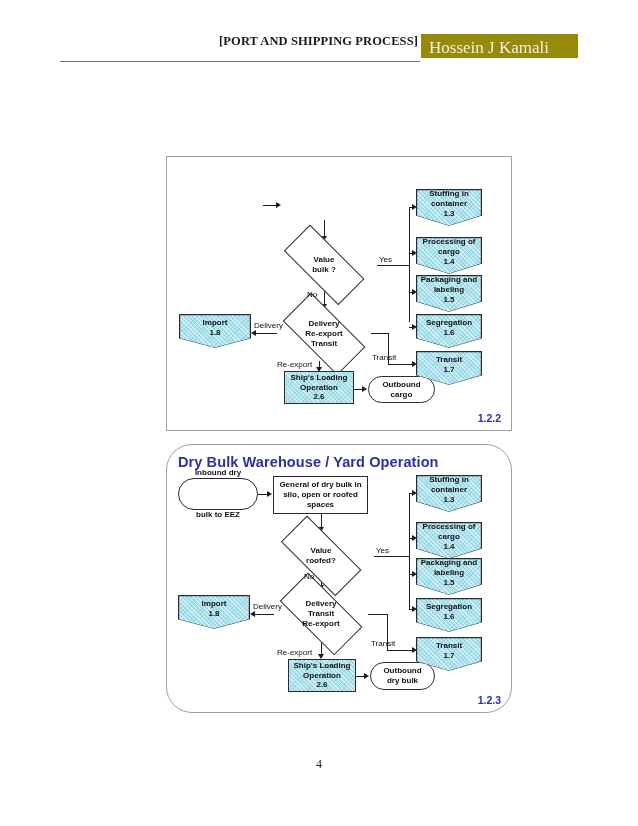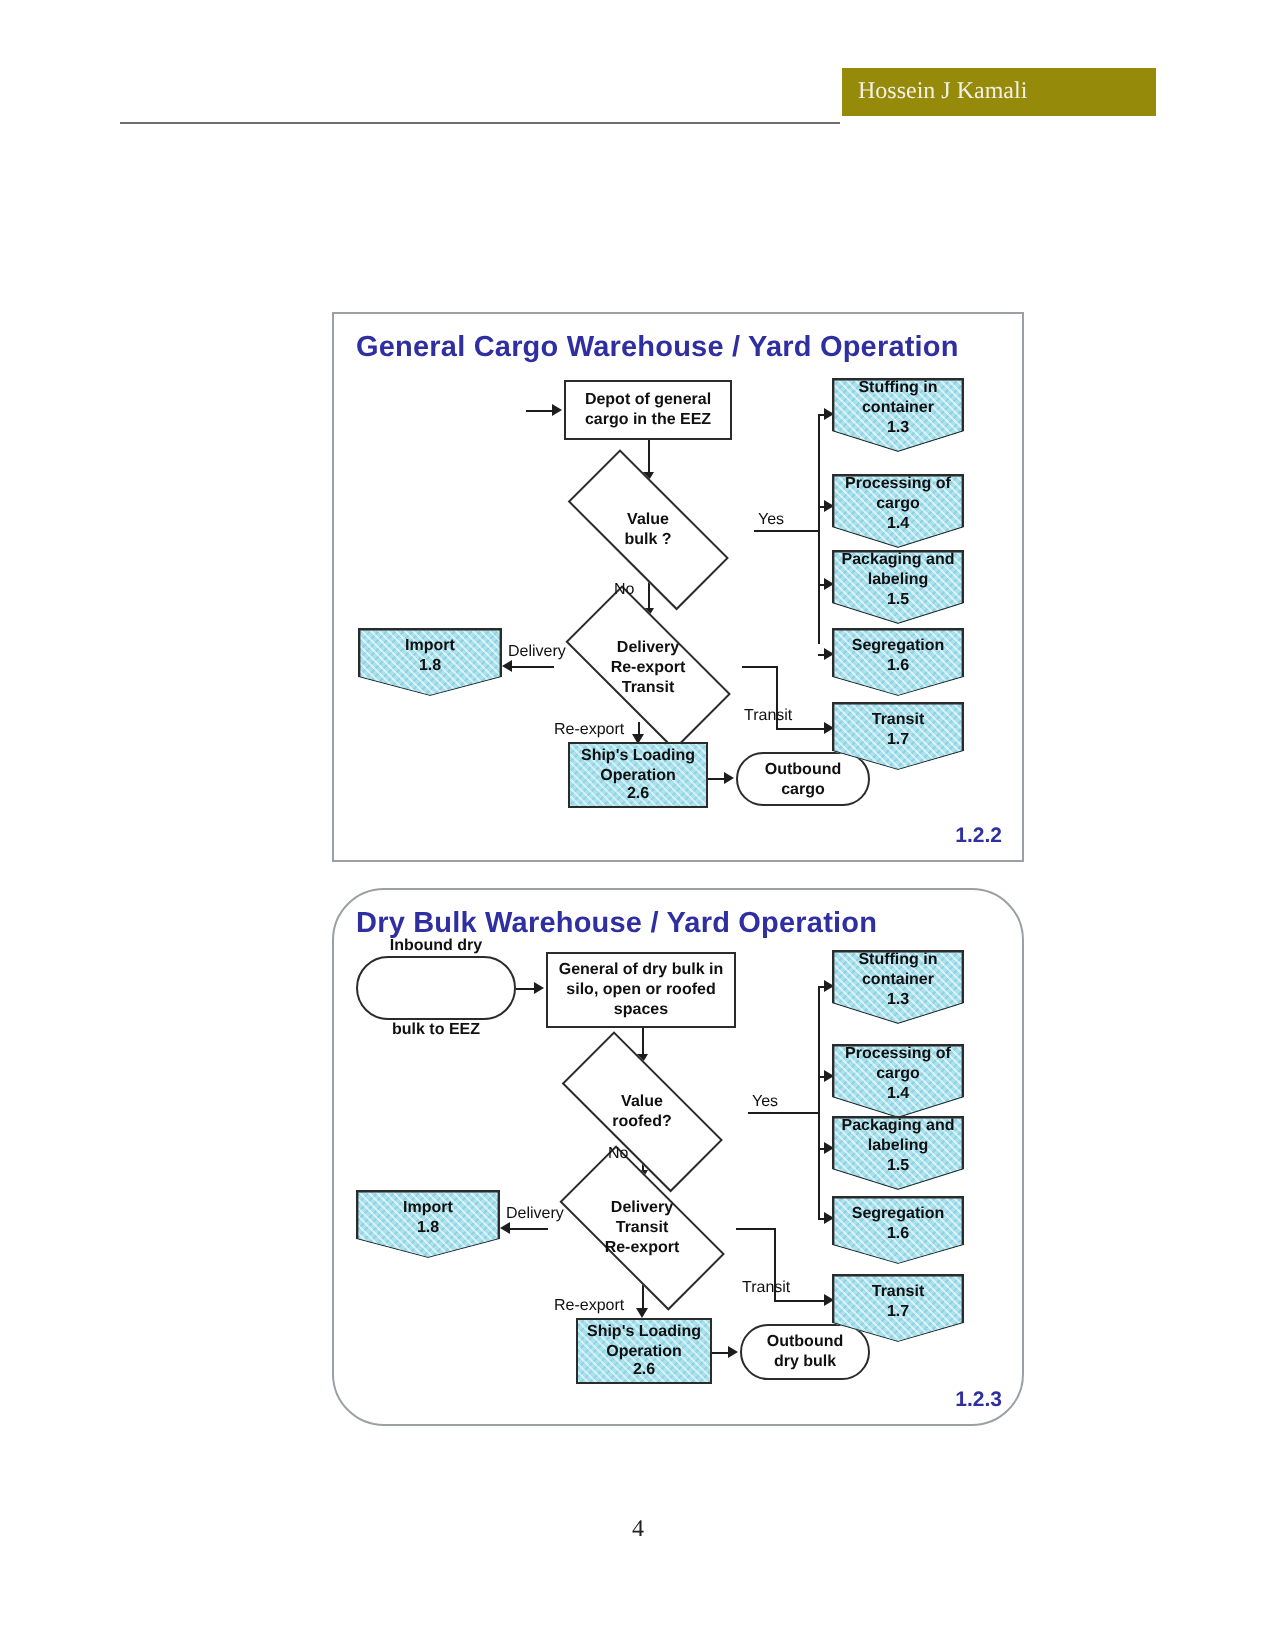--- a/index.html
+++ b/index.html
@@ -42,21 +42,21 @@
     top: 0px;
     width: 157px;
     height: 24px;
     background: #968a0b;
   }
   .hdr-author {
     position: absolute;
     left: 8px;
     top: 4px;
     font-family: "Liberation Serif", serif;
-    font-size: 12px;
+    font-size: 17px;
     color: #f2f0e2;
     white-space: nowrap;
   }
   .hdr-rule {
     position: absolute;
     left: 60px;
     top: 27px;
     width: 360px;
     height: 1px;
     background: #6f6f6f;
@@ -224,34 +224,30 @@
     color: #101010;
     white-space: nowrap;
     z-index: 4;
     background: transparent;
   }
 </style>
 </head>
 <body>
 
 <div id="page-header">
+  <div class="hdr-title">[PORT AND SHIPPING PROCESS]</div>
   <div class="hdr-band">
     <div class="hdr-author">Hossein J Kamali</div>
   </div>
   <div class="hdr-rule"></div>
 </div>
 
 <div class="figure-panel" id="figure-1">
-  <div class="fig-title">General Cargo Warehouse / Yard Operation</div>
-
-
-  <div class="node n-process" style="left:115px; top:33px; width:84px; height:30px;">
-    <span>Depot of general</span>
-    <span>cargo in the EEZ</span>
-  </div>
+
+
 
   <div class="node n-decision" style="left:104px; top:83px; width:106px; height:50px;">
     <div class="diamond"></div>
     <span>Value</span>
     <span>bulk ?</span>
   </div>
 
   <div class="node n-decision" style="left:104px; top:150px; width:106px; height:54px;">
     <div class="diamond"></div>
     <span>Delivery</span>

